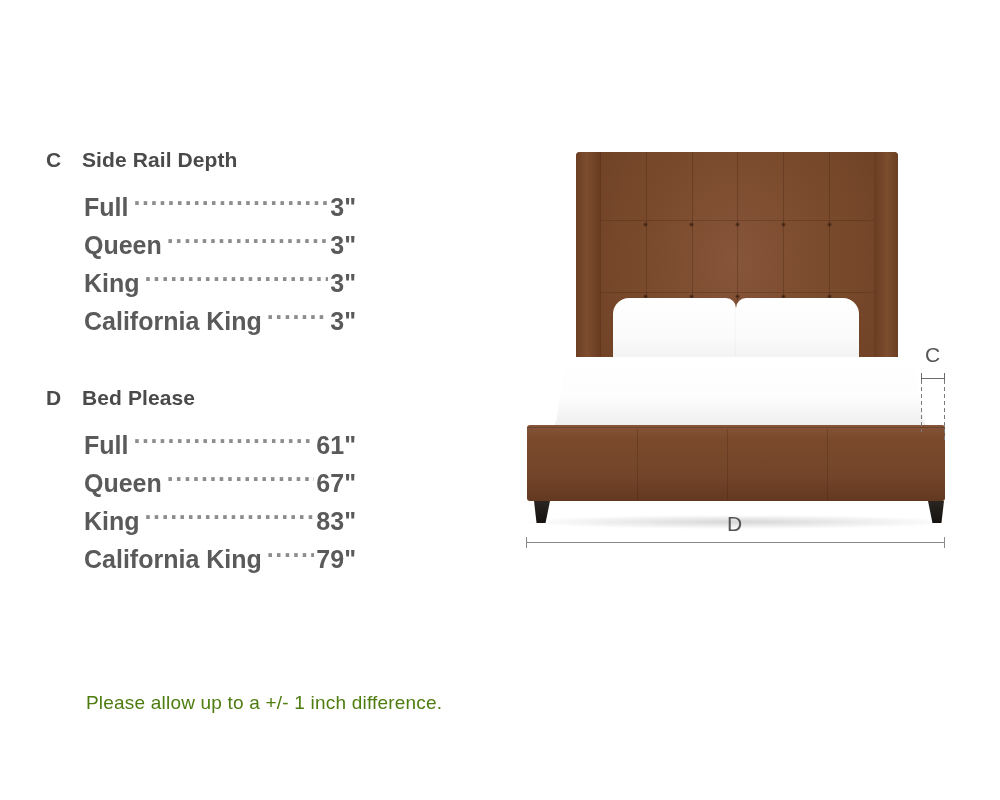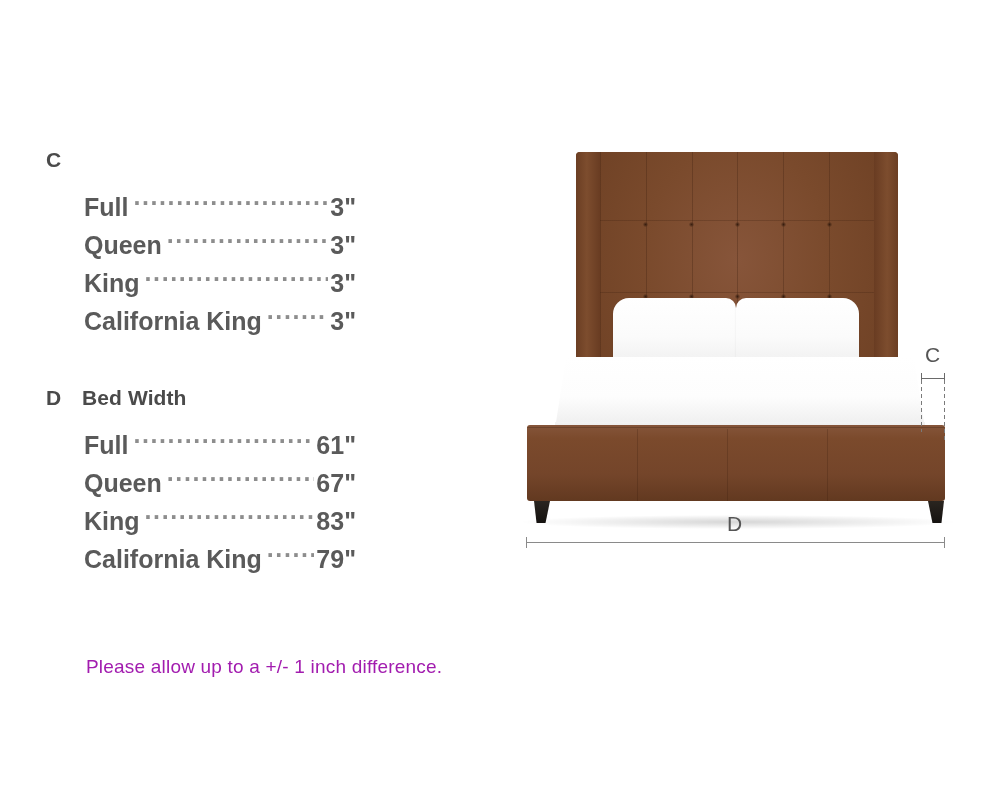--- a/index.html
+++ b/index.html
@@ -73,23 +73,23 @@
     white-space: nowrap;
     color: #8d8d8d;
     letter-spacing: 1.6px;
     font-size: 25px;
   }
   .spec-value { flex: none; }
 
   .footnote {
     position: absolute;
     left: 86px;
-    top: 656px;
+    top: 692px;
     font-size: 19px;
-    color: #a21caf;
+    color: #4d7c0f;
     letter-spacing: .2px;
   }
 
   
   .bed-figure {
     position: absolute;
     left: 505px;
     top: 130px;
     width: 470px;
     height: 440px;
@@ -277,20 +277,21 @@
   .dim-d-line::after  { right: 0; }
 </style>
 </head>
 <body>
 
 <div class="spec-panel">
 
   <div class="spec-section">
     <div class="section-head">
       <span class="section-letter">C</span>
+      <span class="section-title">Side Rail Depth</span>
     </div>
     <div class="spec-rows">
       <div class="spec-row">
         <span class="spec-label">Full</span>
         <span class="spec-leader"></span>
         <span class="spec-value">3"</span>
       </div>
       <div class="spec-row">
         <span class="spec-label">Queen</span>
         <span class="spec-leader"></span>
@@ -305,21 +306,21 @@
         <span class="spec-label">California King</span>
         <span class="spec-leader"></span>
         <span class="spec-value">3"</span>
       </div>
     </div>
   </div>
 
   <div class="spec-section">
     <div class="section-head">
       <span class="section-letter">D</span>
-      <span class="section-title">Bed Width</span>
+      <span class="section-title">Bed Please</span>
     </div>
     <div class="spec-rows">
       <div class="spec-row">
         <span class="spec-label">Full</span>
         <span class="spec-leader"></span>
         <span class="spec-value">61"</span>
       </div>
       <div class="spec-row">
         <span class="spec-label">Queen</span>
         <span class="spec-leader"></span>

